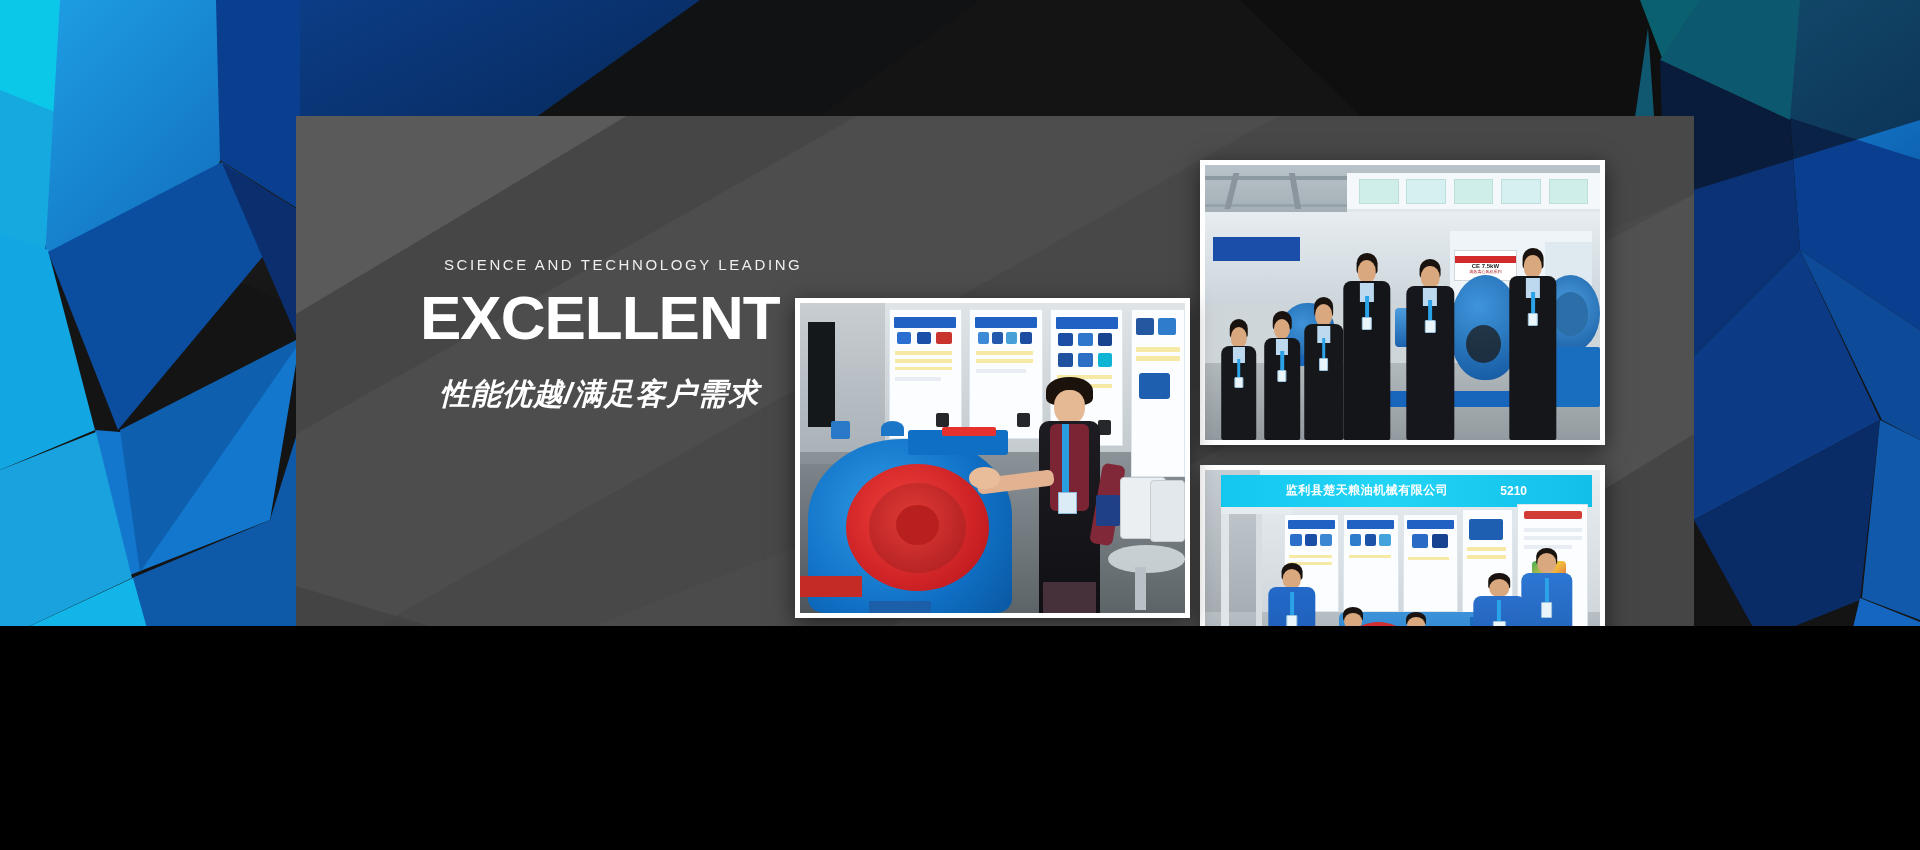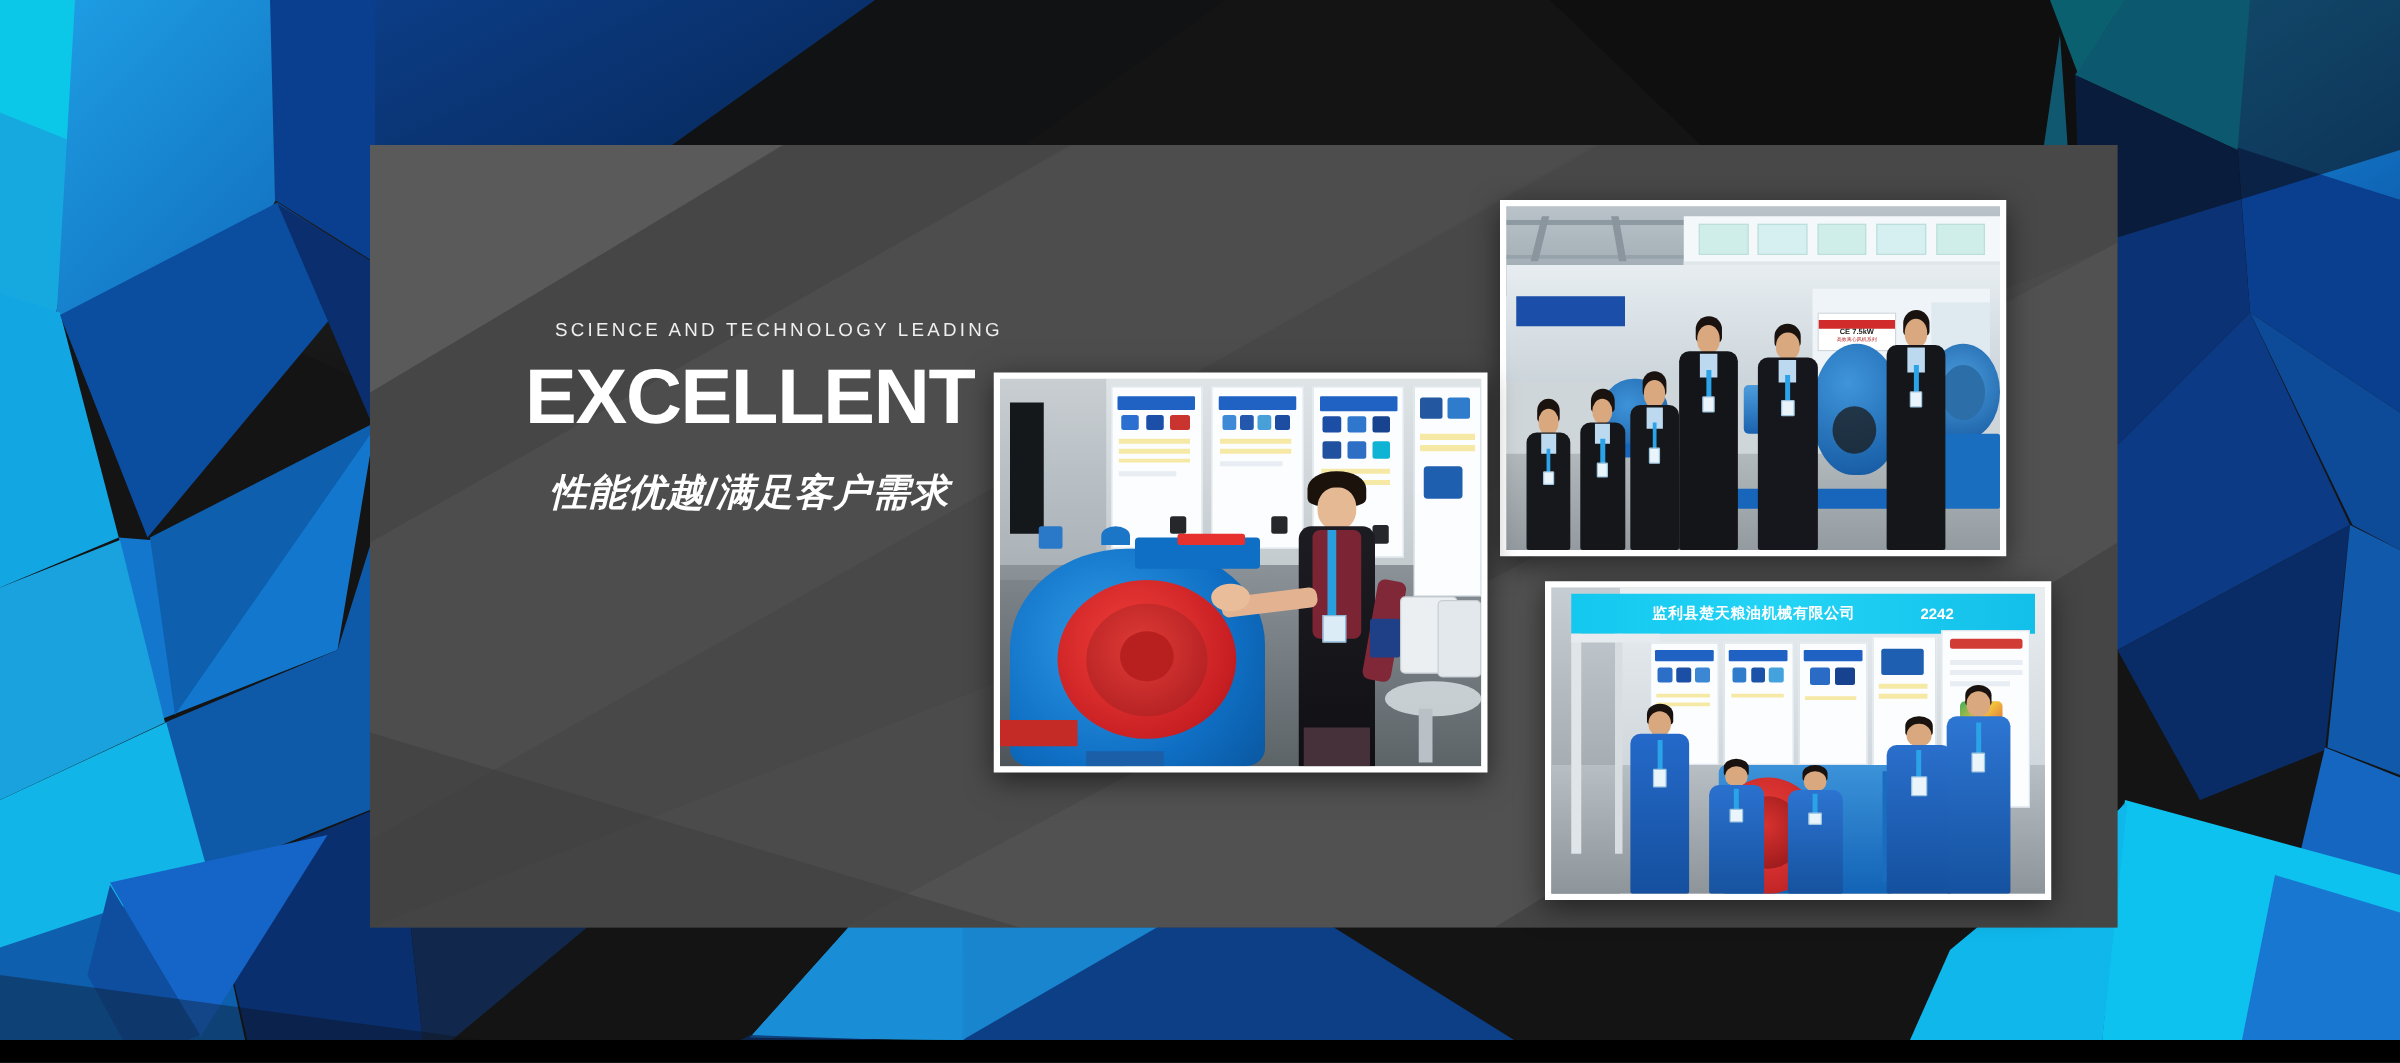--- a/index.html
+++ b/index.html
@@ -2,21 +2,21 @@
 <html><head>
 <meta charset="utf-8">
 <style>
   * { margin:0; padding:0; box-sizing:border-box; }
   html,body{ background:#000; }
   body{
     font-family:"Liberation Sans", sans-serif;
     width:1920px; height:850px; overflow:hidden;
   }
   #banner{
-    position:relative; width:1920px; height:832px;
+    position:relative; width:1920px; height:626px;
     background:#84cc16; overflow:hidden;
   }
   #bg-poly{ position:absolute; left:0; top:0; width:1920px; height:850px; }
 
   
   #panel{
     position:absolute; left:296px; top:116px; width:1398px; height:626px;
     background:#4a4a4a; overflow:hidden;
   }
   #panel-shade{ position:absolute; left:0; top:0; width:100%; height:100%; }
@@ -47,21 +47,21 @@
   
   .photo{
     position:absolute; background:#fff; padding:5px;
     box-shadow:0 6px 22px rgba(0,0,0,.55);
     overflow:hidden;
   }
   .photo .inner{ position:relative; width:100%; height:100%; overflow:hidden; background:#cfd6da; }
 
   #photo-top-right{ left:1200px; top:160px; width:405px; height:285px; z-index:20; }
   #photo-center   { left:795px;  top:298px; width:395px; height:320px; z-index:22; }
-  #photo-bot-right{ left:1200px; top:465px; width:405px; height:255px; z-index:21;margin-left:36px; }
+  #photo-bot-right{ left:1200px; top:465px; width:405px; height:255px; z-index:21; }
 
   
   .sc{ position:absolute; }
   .hall-ceiling{ left:0; top:0; width:100%; height:26%; background:linear-gradient(#c9d1d6,#aeb8bf); }
   .hall-floor{ left:0; bottom:0; width:100%; height:30%; background:linear-gradient(#9aa3a9,#6e767c); }
 
   .board{ background:#fbfdff; border:1px solid #dde6ec; }
   .board .bhdr{ position:absolute; left:6%; top:5%; width:88%; height:9%; background:#1f62c4; border-radius:1px;}
   .board .bline{ position:absolute; left:8%; height:3%; background:#e7edf3; }
   .board .bpic{ position:absolute; border-radius:2px; }
@@ -373,21 +373,21 @@
   </div>
 
   <div class="photo" id="photo-bot-right">
     <div class="inner">
       <div class="sc" style="left:0;top:0;width:100%;height:62%;background:linear-gradient(#e9eef1,#cfd6db);"></div>
       <div class="sc" style="left:0;top:0;width:14%;height:100%;background:linear-gradient(#c7ced3,#8e969c);"></div>
       <div class="sc" style="left:0;top:58%;width:100%;height:42%;background:linear-gradient(#b8bfc4,#8d949a);"></div>
 
       <div class="banner-strip">
         <span class="bt">监利县楚天粮油机械有限公司</span>
-        <span class="bn">2242</span>
+        <span class="bn">5210</span>
       </div>
 
       <div class="sc" style="left:4%;top:15%;width:2%;height:72%;background:#dfe5e9;"></div>
       <div class="sc" style="left:13%;top:15%;width:1.5%;height:72%;background:#d7dde1;"></div>
       <div class="sc" style="left:4%;top:15%;width:18%;height:3%;background:#e6ebef;"></div>
 
       <div class="board sc" style="left:20%;top:18%;width:14%;height:40%;">
         <div class="bhdr" style="background:#1f62c4;"></div>
         <div class="bpic" style="left:10%;top:20%;width:22%;height:12%;background:#2c6fc9;"></div>
         <div class="bpic" style="left:38%;top:20%;width:22%;height:12%;background:#1b4fa5;"></div>

